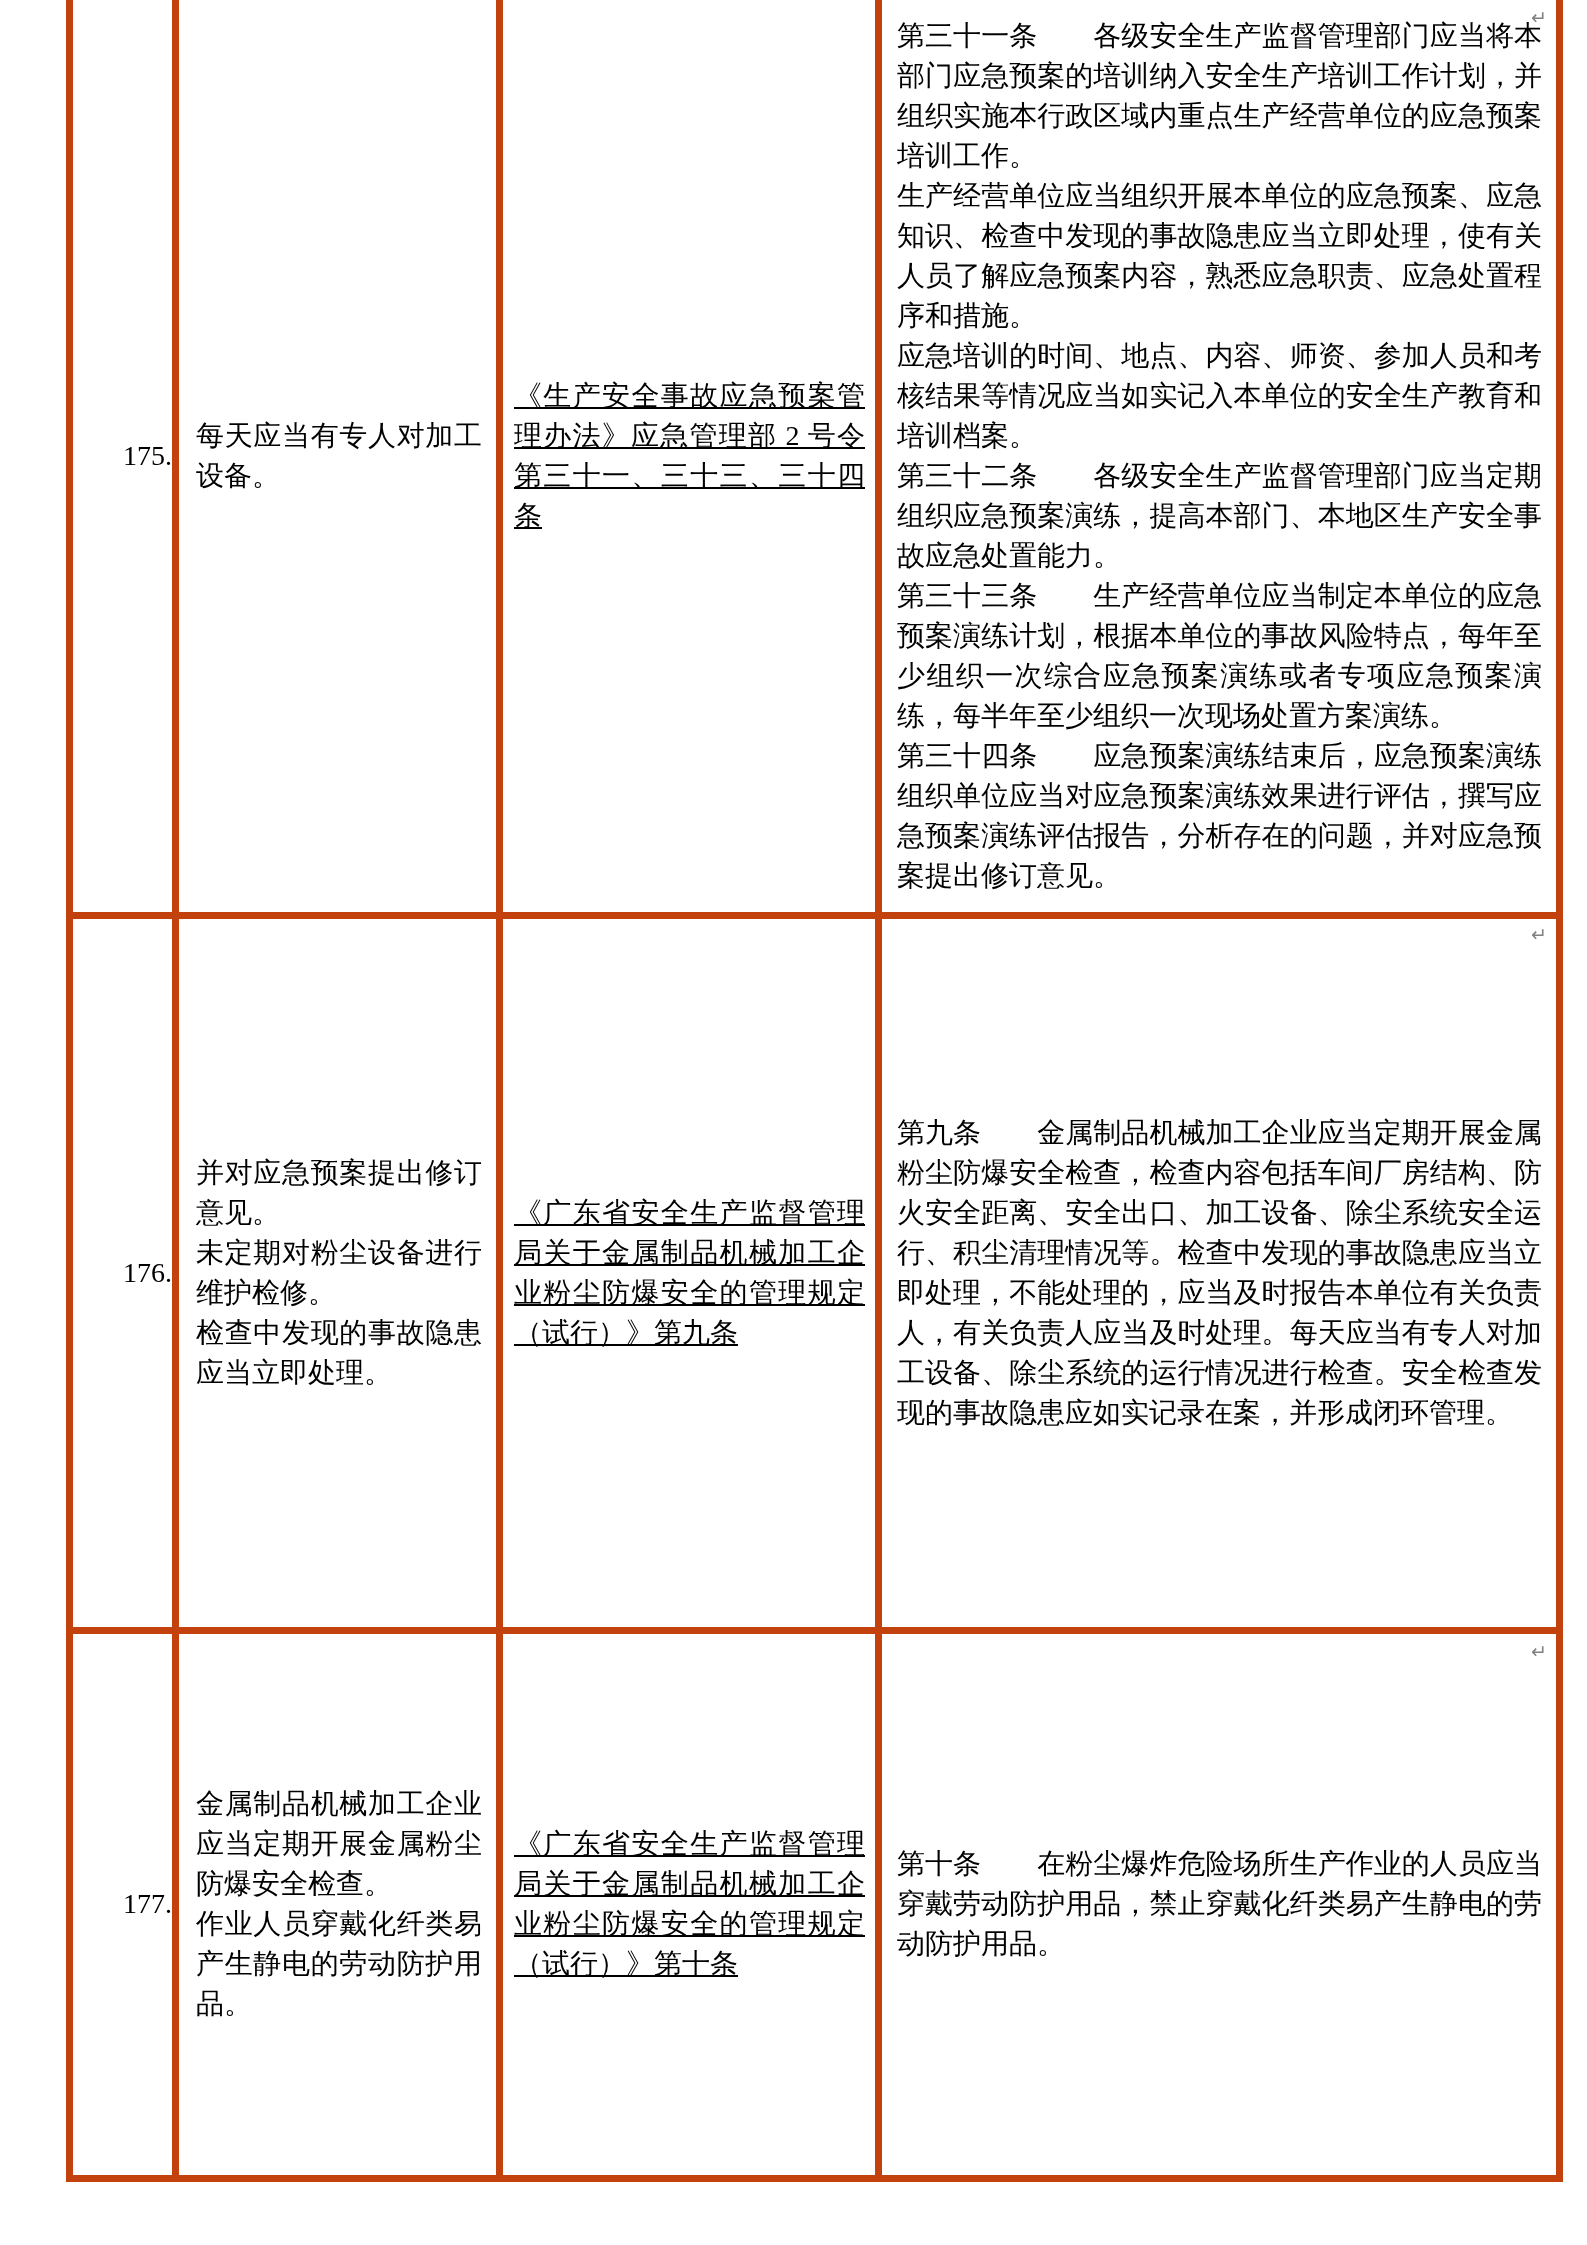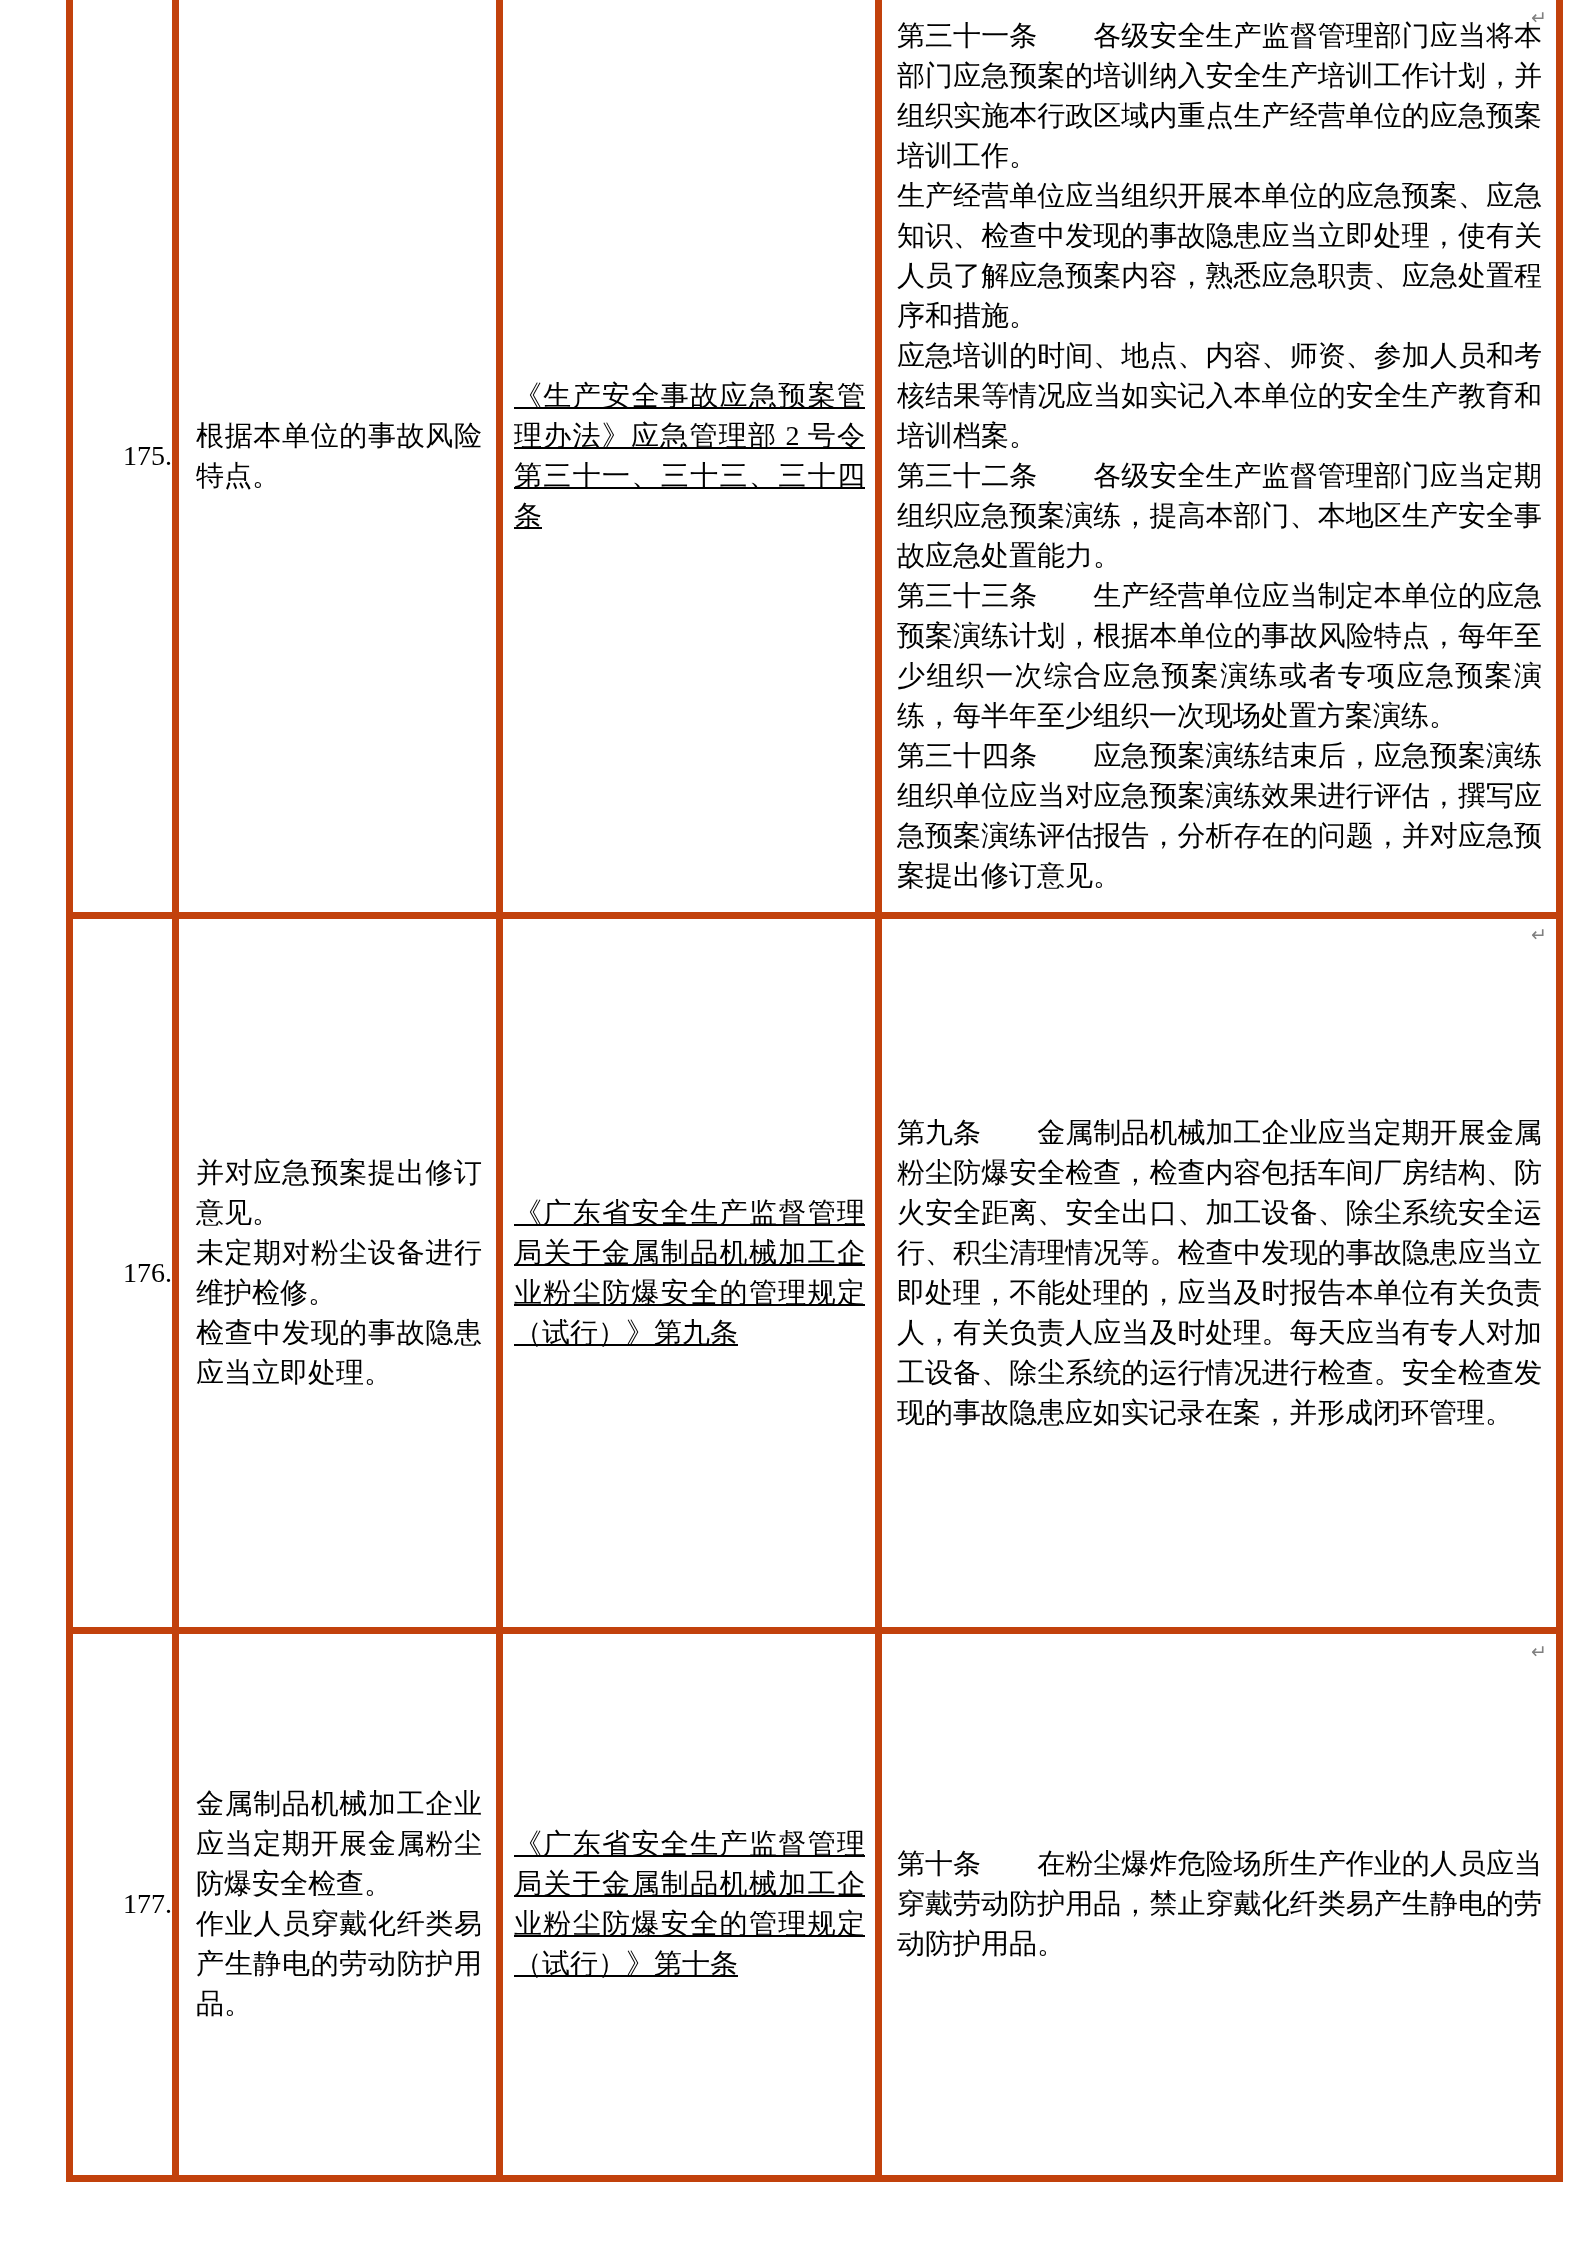--- a/index.html
+++ b/index.html
@@ -71,21 +71,21 @@
   <span class="row-end-marker" id="marker-r3">↵</span>
 
   <table class="reg-table">
     <tbody>
 
       <tr class="first-row" style="height:915px;">
         <td class="c-num">
           <p>175.</p>
         </td>
         <td class="c-issue">
-          <p>根据本单位的事故风险特点。</p>
+          <p>每天应当有专人对加工设备。</p>
         </td>
         <td class="c-basis">
           <p>《生产安全事故应急预案管理办法》应急管理部 2 号令第三十一、三十三、三十四条</p>
         </td>
         <td class="c-reg">
           <p>第三十一条　　各级安全生产监督管理部门应当将本部门应急预案的培训纳入安全生产培训工作计划，并组织实施本行政区域内重点生产经营单位的应急预案培训工作。</p>
           <p>生产经营单位应当组织开展本单位的应急预案、应急知识、检查中发现的事故隐患应当立即处理，使有关人员了解应急预案内容，熟悉应急职责、应急处置程序和措施。</p>
           <p>应急培训的时间、地点、内容、师资、参加人员和考核结果等情况应当如实记入本单位的安全生产教育和培训档案。</p>
           <p>第三十二条　　各级安全生产监督管理部门应当定期组织应急预案演练，提高本部门、本地区生产安全事故应急处置能力。</p>
           <p>第三十三条　　生产经营单位应当制定本单位的应急预案演练计划，根据本单位的事故风险特点，每年至少组织一次综合应急预案演练或者专项应急预案演练，每半年至少组织一次现场处置方案演练。</p>

